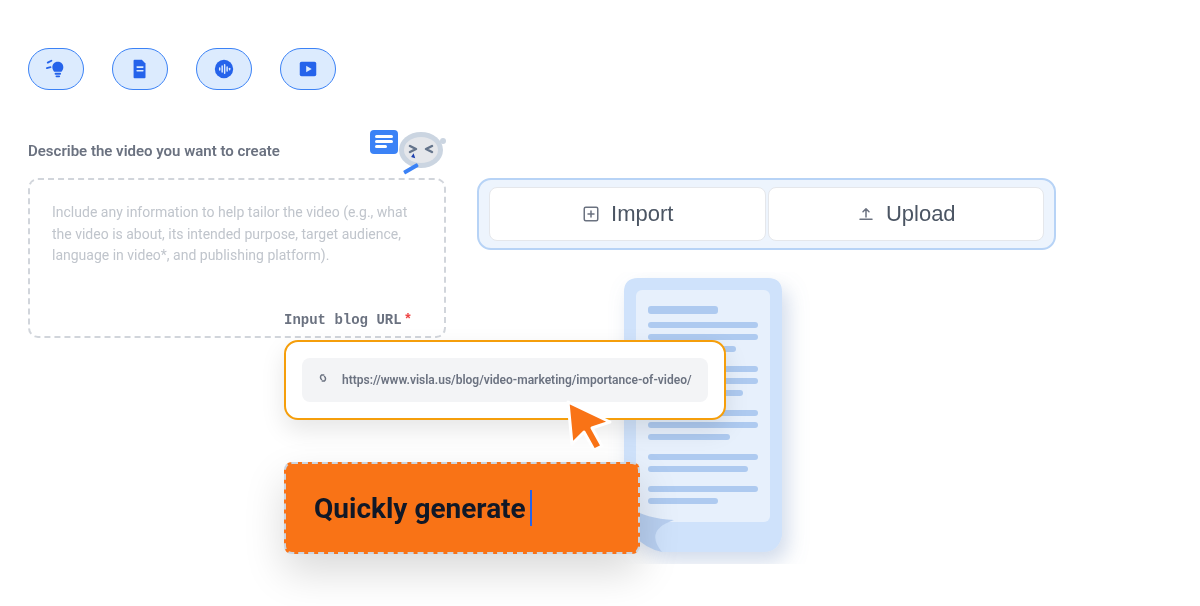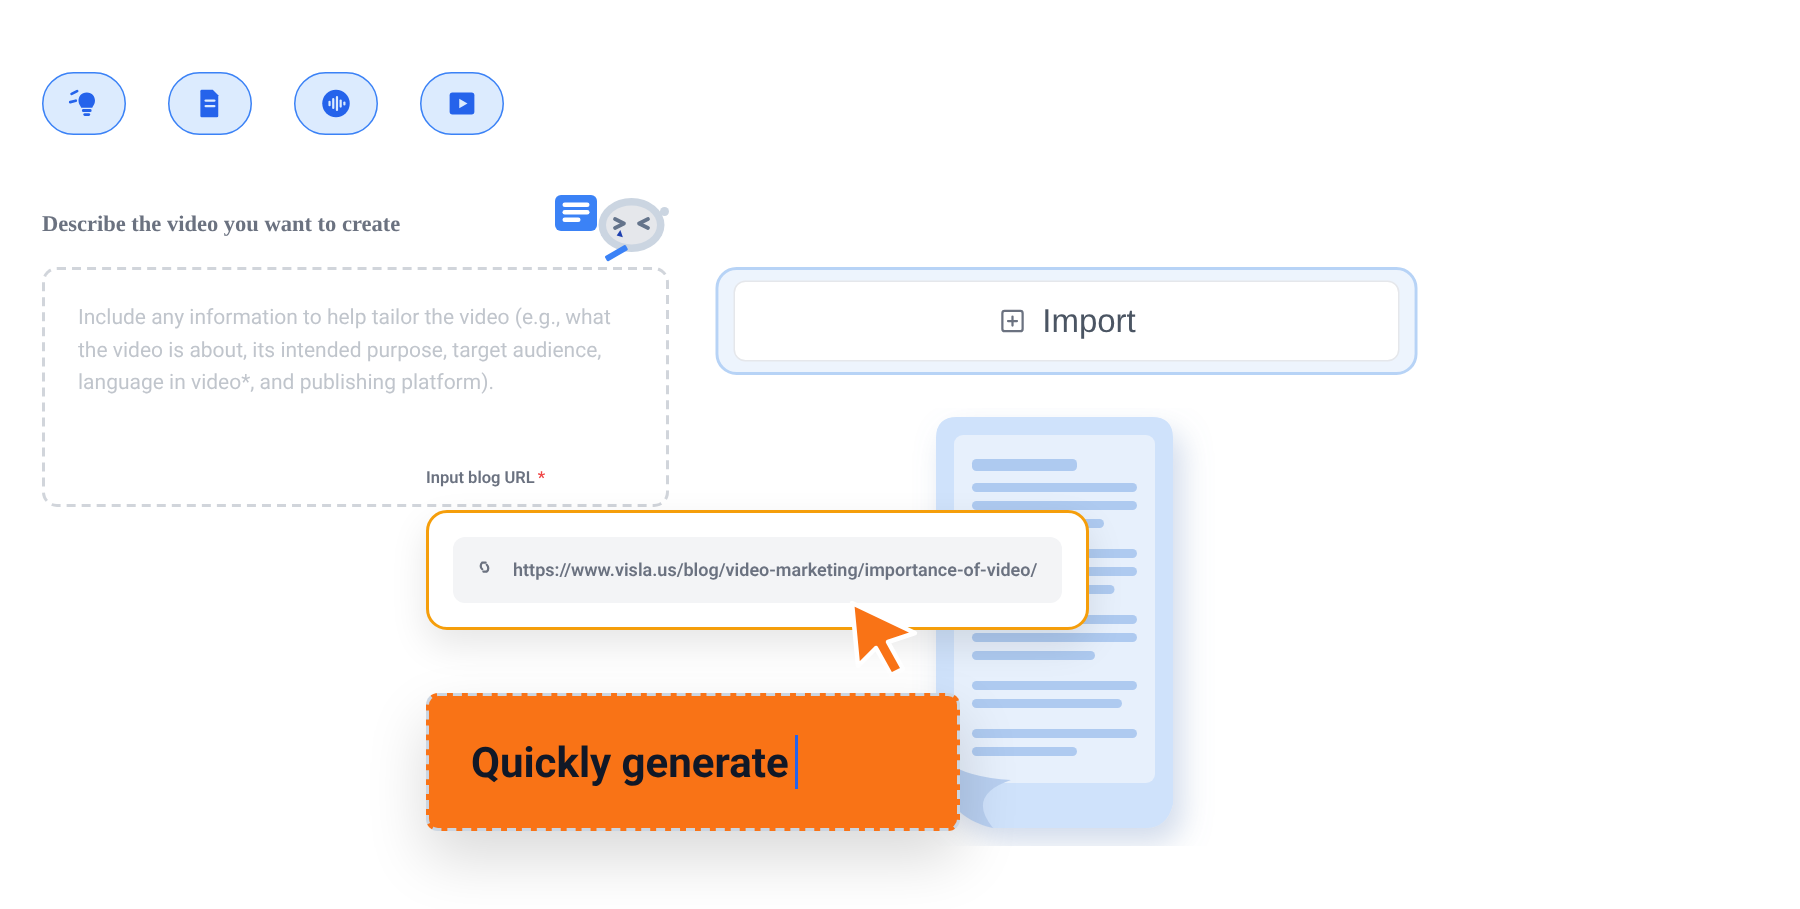--- a/index.html
+++ b/index.html
@@ -33,21 +33,20 @@
   .tab-pill svg { width: 22px; height: 22px; }
 
   
   .describe-label {
     position: absolute;
     top: 142px;
     left: 28px;
     font-size: 15px;
     font-weight: 600;
     color: #6b7280;
-    font-family: Liberation Serif, serif;
   }
 
   
   .robot-deco {
     position: absolute;
     top: 126px;
     left: 370px;
     width: 80px;
     height: 70px;
   }
@@ -68,21 +67,21 @@
     font-size: 14px;
     line-height: 1.55;
     color: #c0c5cc;
   }
 
   
   .import-panel {
     position: absolute;
     top: 178px;
     left: 477px;
-    width: 468px;
+    width: 579px;
     height: 72px;
     border-radius: 14px;
     border: 2px solid #b7d3f6;
     background: linear-gradient(#edf4fd, #edf4fd);
     display: flex;
     align-items: center;
     padding: 8px 10px;
     gap: 2px;
   }
   .import-btn {
@@ -110,23 +109,24 @@
     left: 578px;
     width: 242px;
     height: 292px;
   }
 
   
   .blog-label {
     position: absolute;
     top: 312px;
     left: 284px;
-    font-size: 11px;
+    font-size: 14px;
     font-weight: 600;
     color: #6b7280;
+    font-family: Liberation Mono, monospace;
   }
   .blog-label .req { color: #ef4444; margin-left: 2px; }
 
   
   .blog-card {
     position: absolute;
     top: 340px;
     left: 284px;
     width: 442px;
     height: 80px;
@@ -260,20 +260,29 @@
 
 <div class="import-panel">
   <button class="import-btn">
     <span class="ico">
       <svg viewBox="0 0 24 24">
           <rect x="3" y="3" width="18" height="18" rx="2" fill="none" stroke="#6b7280" stroke-width="2"></rect>
           <path d="M12 8 V16 M8 12 H16" stroke="#6b7280" stroke-width="2" stroke-linecap="round"></path>
         </svg>
     </span>
     <span>Import</span>
+  </button>
+  <button class="import-btn">
+    <span class="ico">
+      <svg viewBox="0 0 24 24">
+          <path d="M12 16 V5 M12 5 L8 9 M12 5 L16 9" stroke="#6b7280" stroke-width="2" fill="none" stroke-linecap="round" stroke-linejoin="round"></path>
+          <path d="M4 19 H20" stroke="#6b7280" stroke-width="2" stroke-linecap="round"></path>
+        </svg>
+    </span>
+    <span>Upload</span>
   </button>
 </div>
 
 <svg class="doc-illus" viewBox="0 0 242 292">
   <defs>
     <filter id="ds" x="-20%" y="-20%" width="140%" height="140%">
       <feDropShadow dx="6" dy="10" stdDeviation="10" flood-color="#7c97c6" flood-opacity="0.35"></feDropShadow>
     </filter>
   </defs>
 

